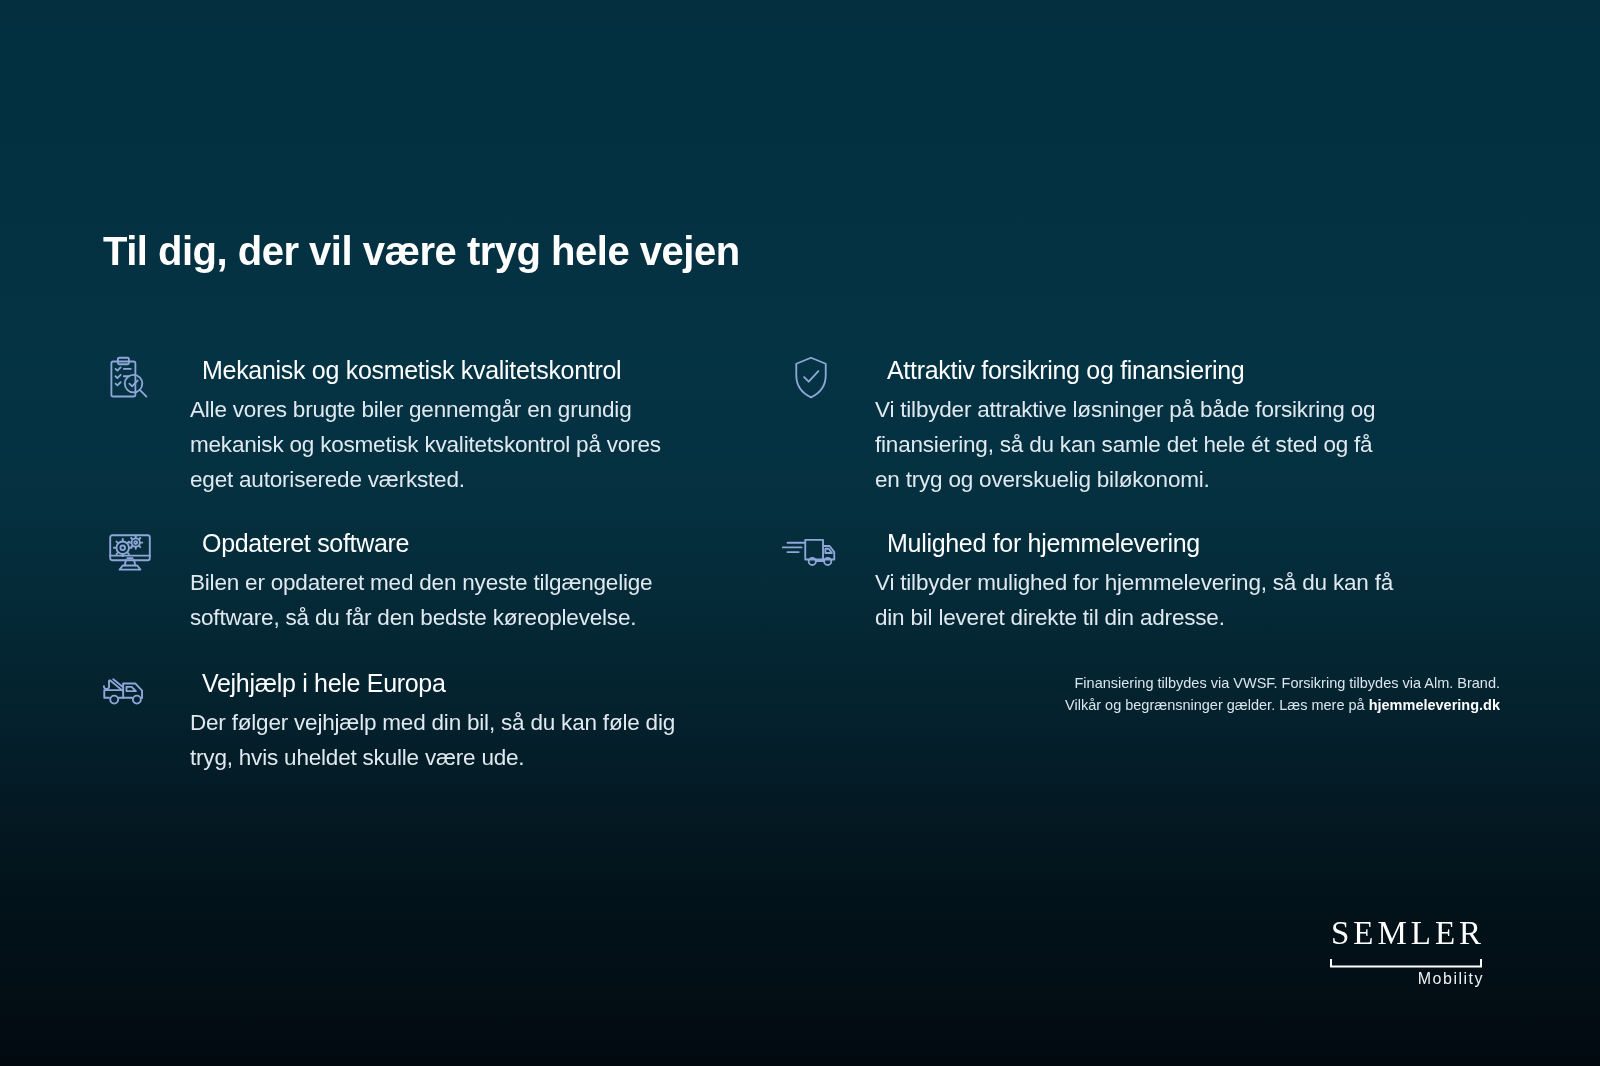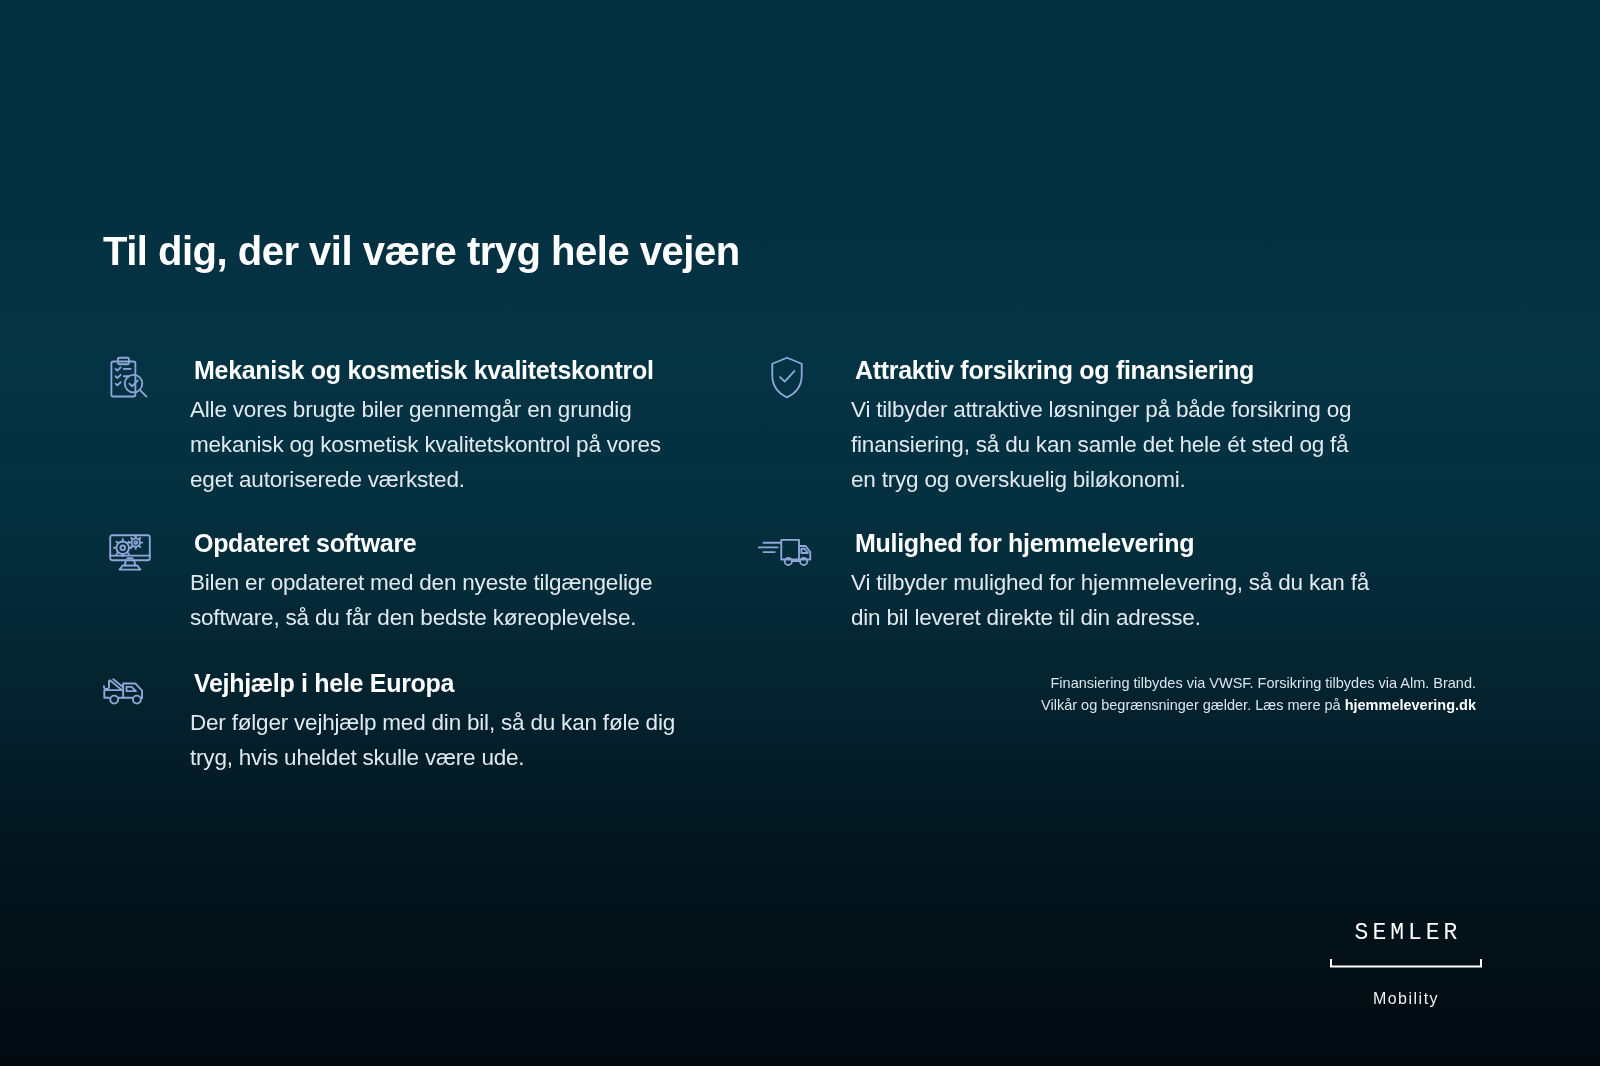--- a/index.html
+++ b/index.html
@@ -17,58 +17,58 @@
   .stage{position:relative;width:1272px;height:1066px;}
 
   .page-title{
     position:absolute;left:103px;top:202px;
     font-size:40px;font-weight:700;letter-spacing:-0.5px;color:var(--heading-text);
     white-space:nowrap;
   }
 
   .col{position:absolute;top:355px;}
   .col-left{left:100px;width:645px;}
-  .col-right{left:756px;width:720px;}
+  .col-right{left:780px;width:720px;}
 
   .feature{display:flex;align-items:flex-start;}
   .icon-cell{flex:0 0 90px;color:var(--icon);}
   .col-right .icon-cell{flex:0 0 95px;}
   .icon-cell svg{display:block;}
   .text-cell{flex:1;}
 
   .feature-heading{
-    font-size:25px;line-height:31px;font-weight:700;letter-spacing:-0.3px;
-    color:var(--heading-text);margin:0 0 6px 4px;
+    font-size:25px;line-height:31px;font-weight:400;letter-spacing:-0.3px;
+    color:var(--heading-text);margin:0 0 6px 12px;
   }
   .feature-body{
     font-size:22.5px;line-height:35px;letter-spacing:-0.2px;
     color:var(--body-text);white-space:pre-line;
   }
 
   .mb-row1{margin-bottom:31px;}
   .mb-row2{margin-bottom:33px;}
 
   .fine-print{
     margin-top:37px;padding-left:20px;
     font-size:14.5px;line-height:22px;color:var(--fine-text);text-align:right;
   }
   .fine-print strong{color:#ffffff;font-weight:700;}
 
   .logo{
     position:absolute;left:1328px;top:917px;width:156px;text-align:center;
     color:#ffffff;
   }
   .logo-brand{
-    font-family:Liberation Mono, monospace;
-    font-size:23px;letter-spacing:4px;line-height:33px;
+    font-family:Liberation Serif, serif;
+    font-size:33px;letter-spacing:4px;line-height:33px;
     margin-right:-4px; 
   }
   .logo-rule{display:block;margin:9px auto 0 auto;}
   .logo-sub{
-    font-size:16px;letter-spacing:1.5px;margin-top:22px;color:#eef3f6;
+    font-size:16px;letter-spacing:1.5px;margin-top:2px;color:#eef3f6;text-align:right;
   }
 </style>
 </head>
 <body>
 
 <div class="stage">
 
   <h1 class="page-title">Til dig, der vil være tryg hele vejen</h1>
 
   <div class="col col-left">

